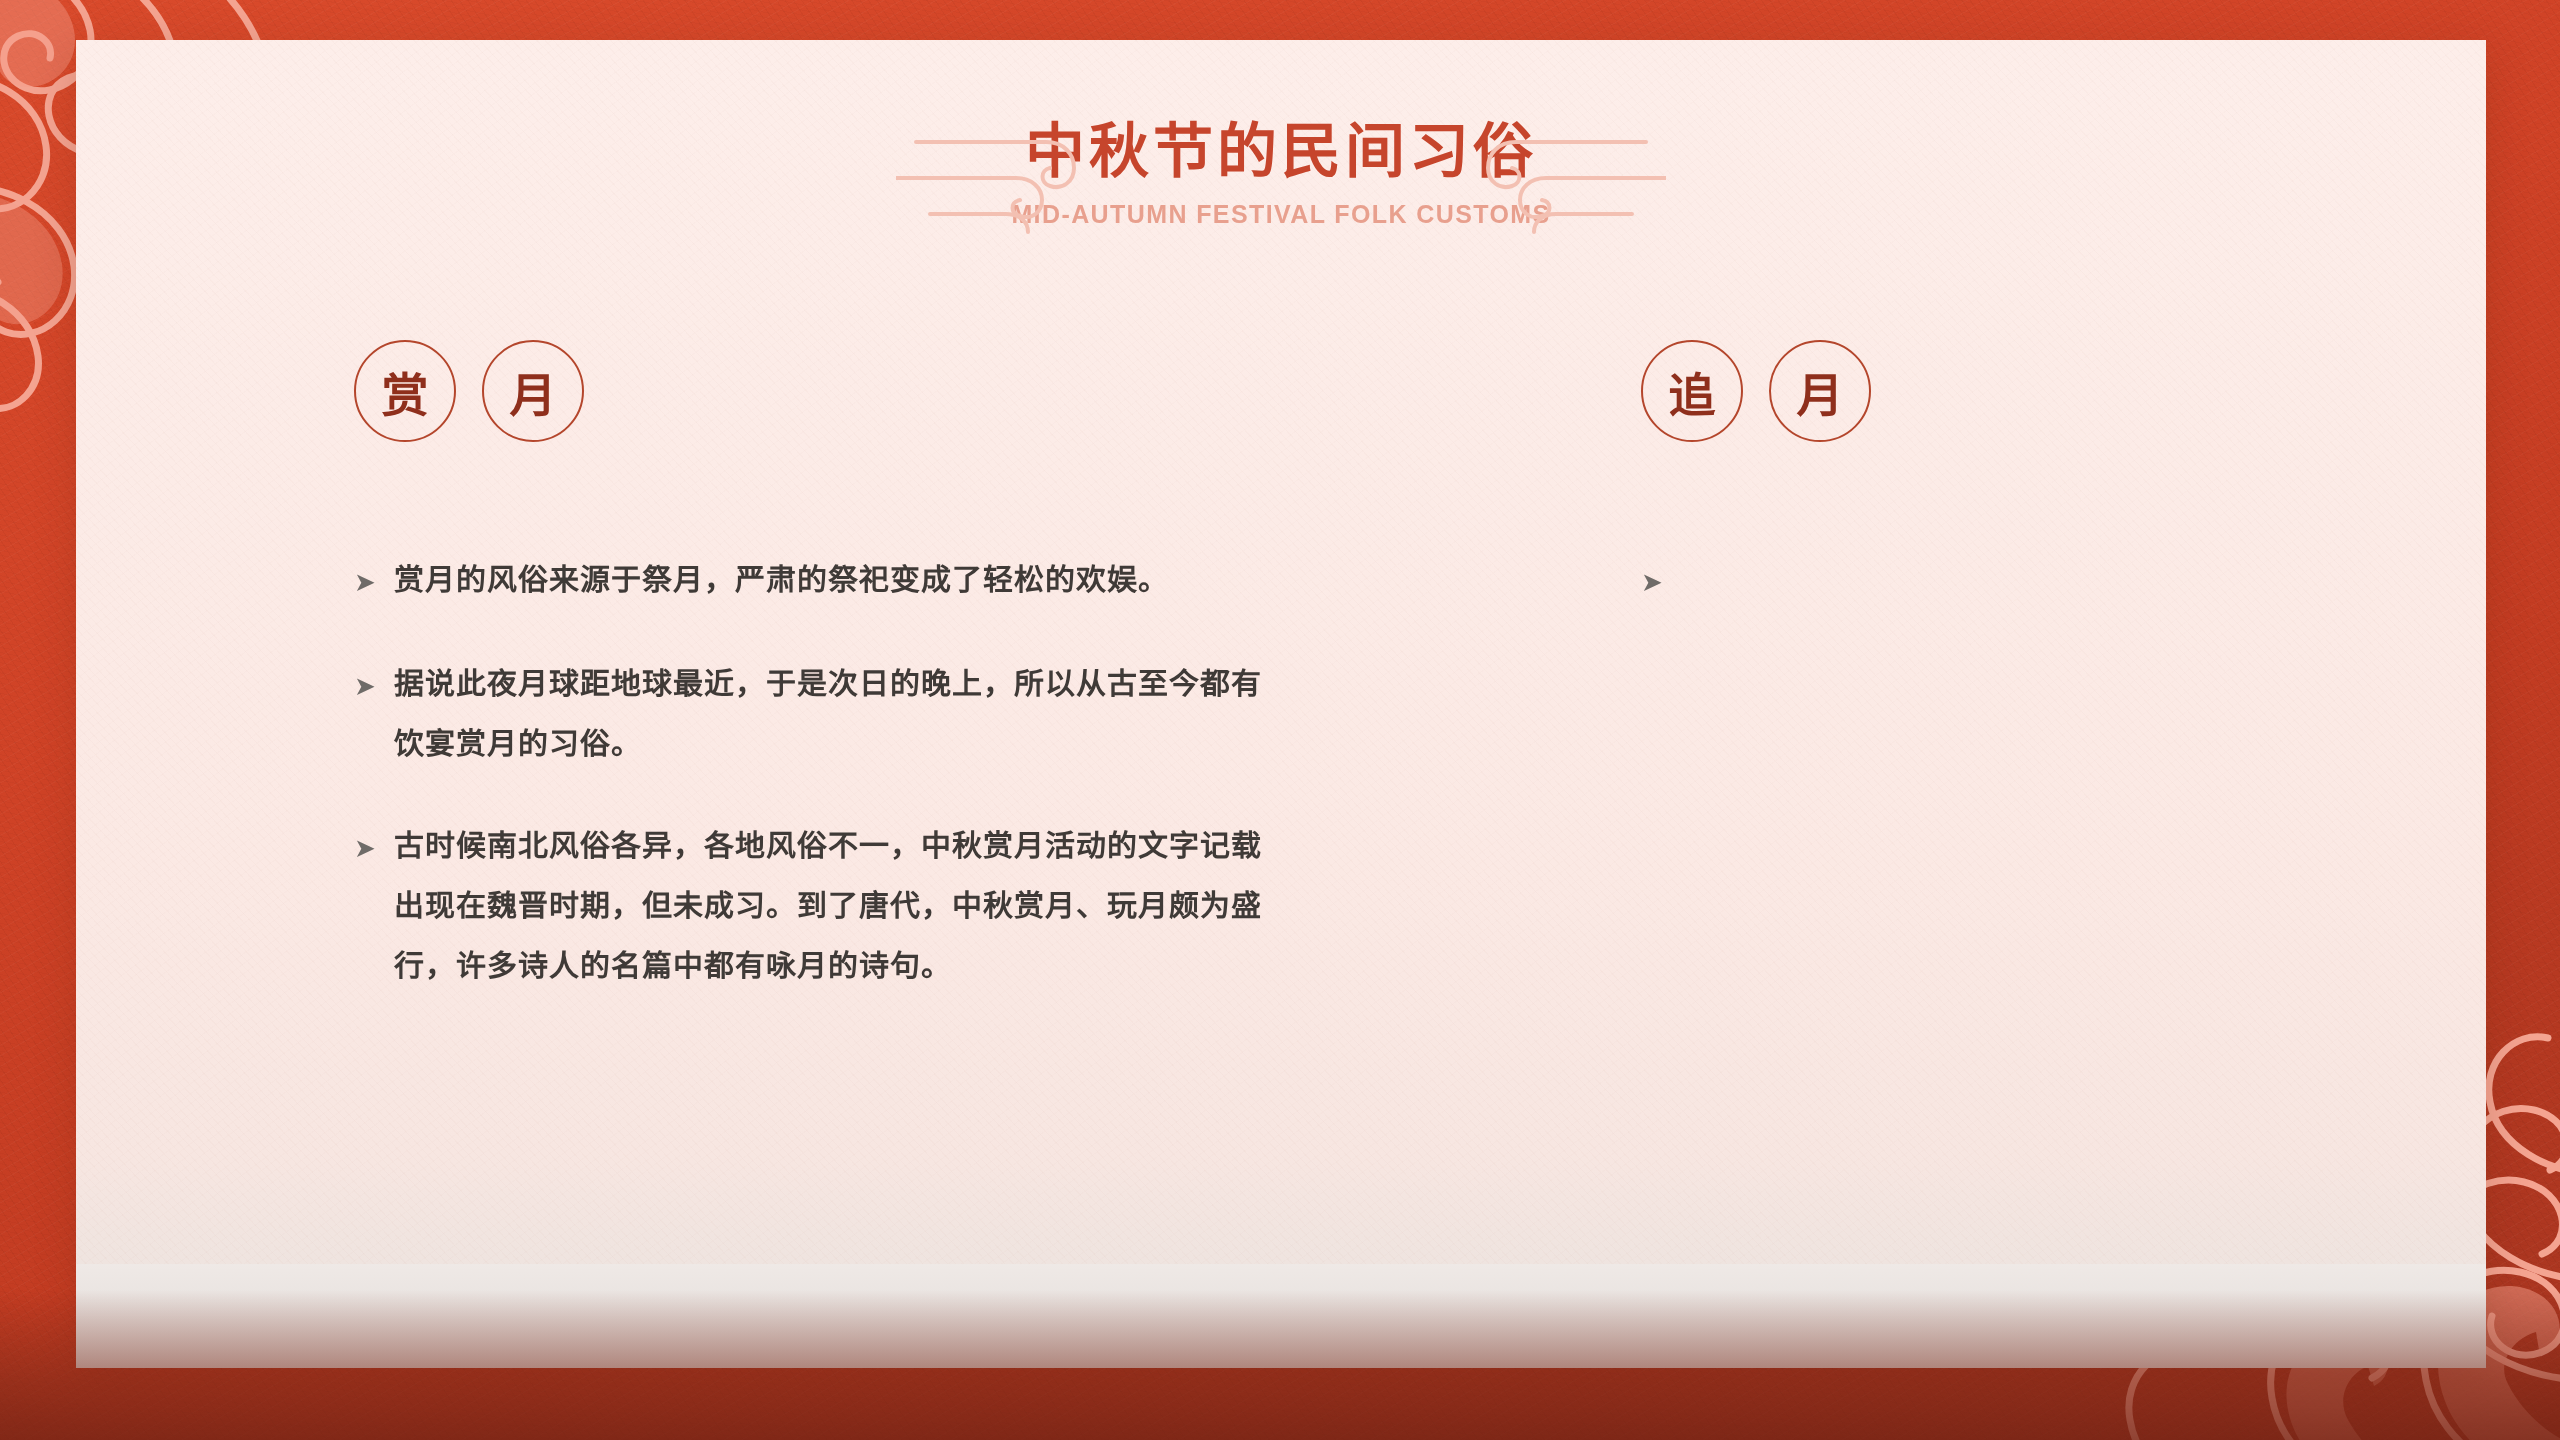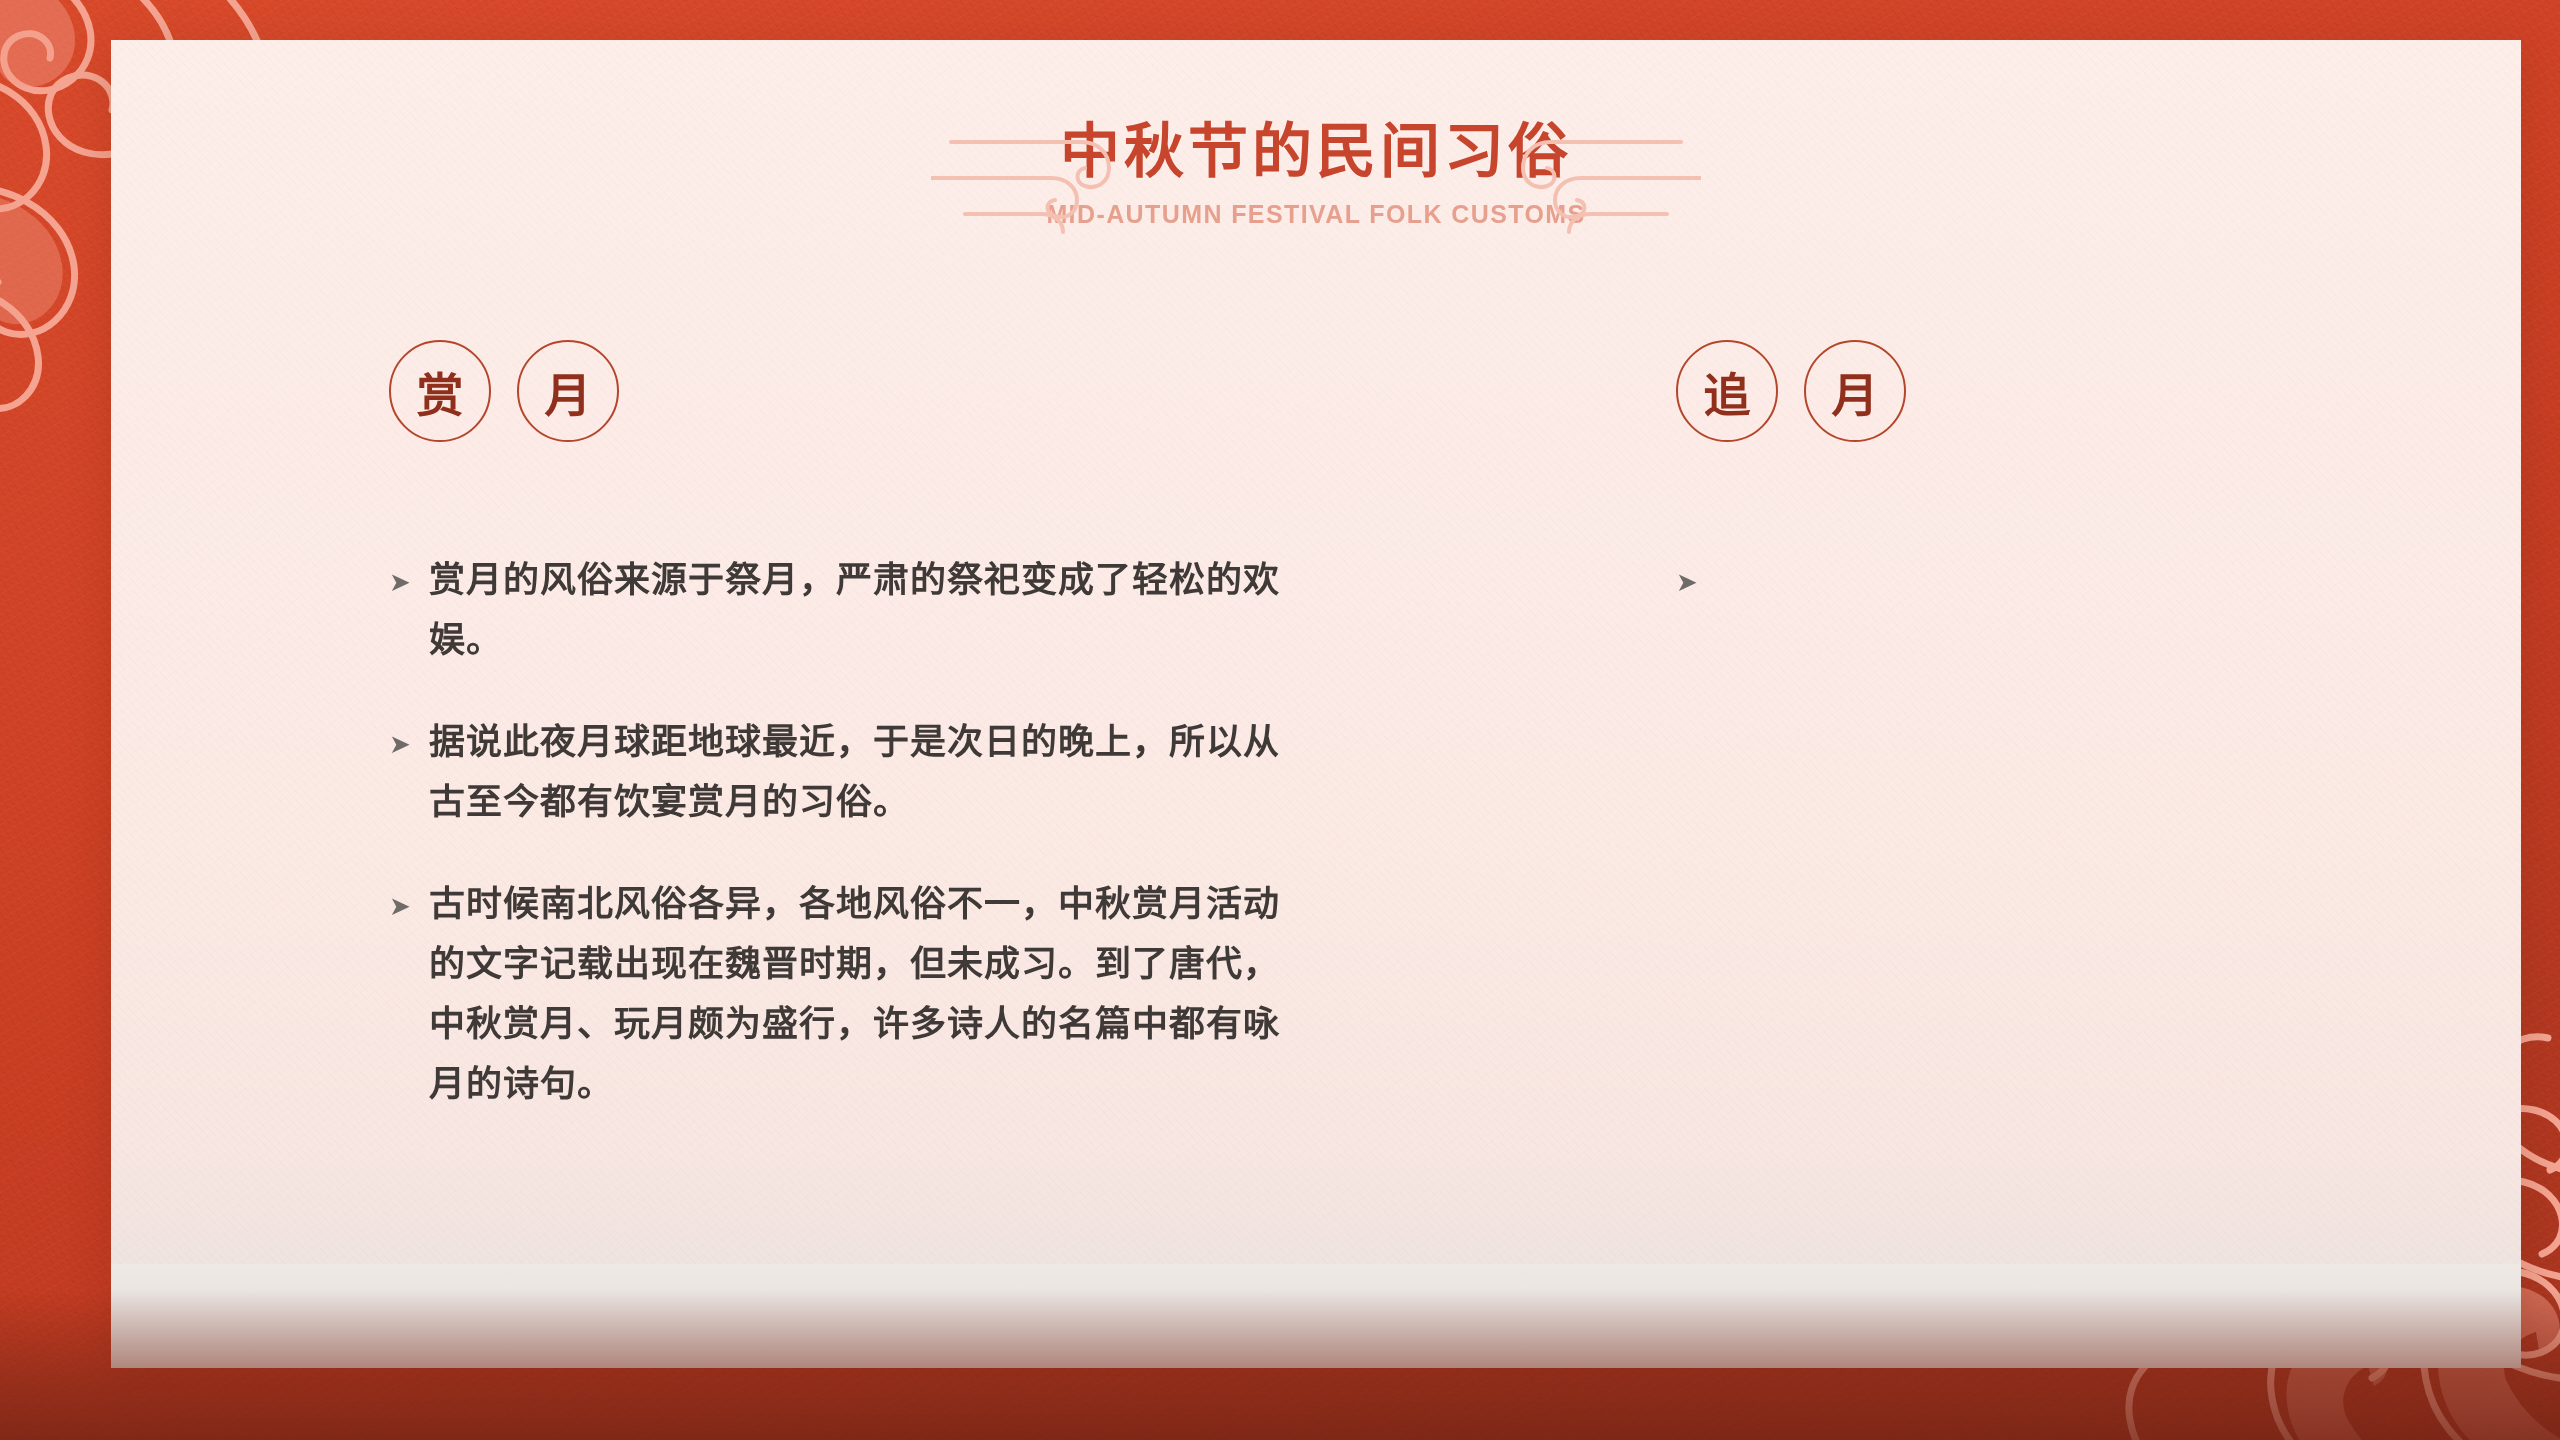--- a/index.html
+++ b/index.html
@@ -50,21 +50,20 @@
   #card {
     position: absolute;
     left: 76px;
     top: 40px;
     width: 2410px;
     height: 1328px;
     background:
       linear-gradient(180deg, #fdeeea 0%, #fbe9e4 62%, #f7e6e1 84%, #e7e2de 100%);
     box-shadow: 0 10px 40px rgba(90,25,12,.18);
     overflow: hidden;
-    margin-left: 35px;
   }
   #card::before {
     content: "";
     position: absolute;
     inset: 0;
     background-image:
       repeating-linear-gradient(47deg, rgba(180,120,100,0.030) 0 1px, transparent 1px 6px),
       repeating-linear-gradient(-37deg, rgba(180,120,100,0.024) 0 1px, transparent 1px 8px);
     pointer-events: none;
   }
@@ -159,21 +158,21 @@
   .bullet-mark {
     flex: 0 0 auto;
     width: 40px;
     color: #6f6b68;
     font-size: 26px;
     line-height: 60px;
     padding-top: 2px;
   }
   .bullet-text {
     font-family: "DejaVu Sans", "Liberation Sans", sans-serif;
-    font-size: 36px;
+    font-size: 30px;
     font-weight: 700;
     color: #3f3a37;
     line-height: 60px;
     letter-spacing: 1px;
   }
   .col-left .bullet-text  { max-width: 880px; }
   .col-right .bullet-text { max-width: 700px; }
 </style>
 </head>
 <body>

